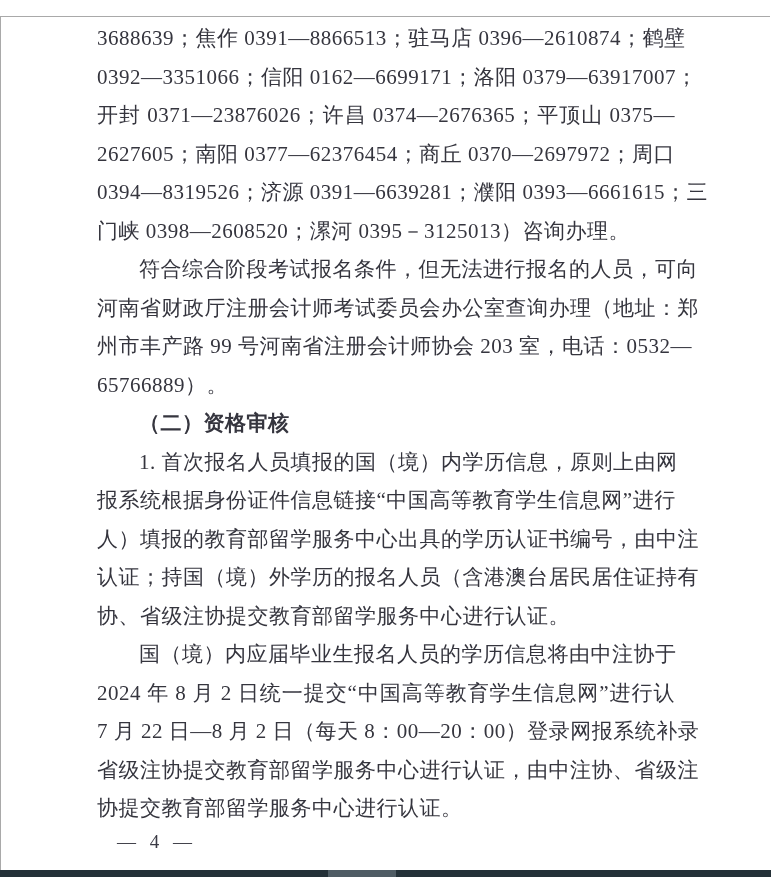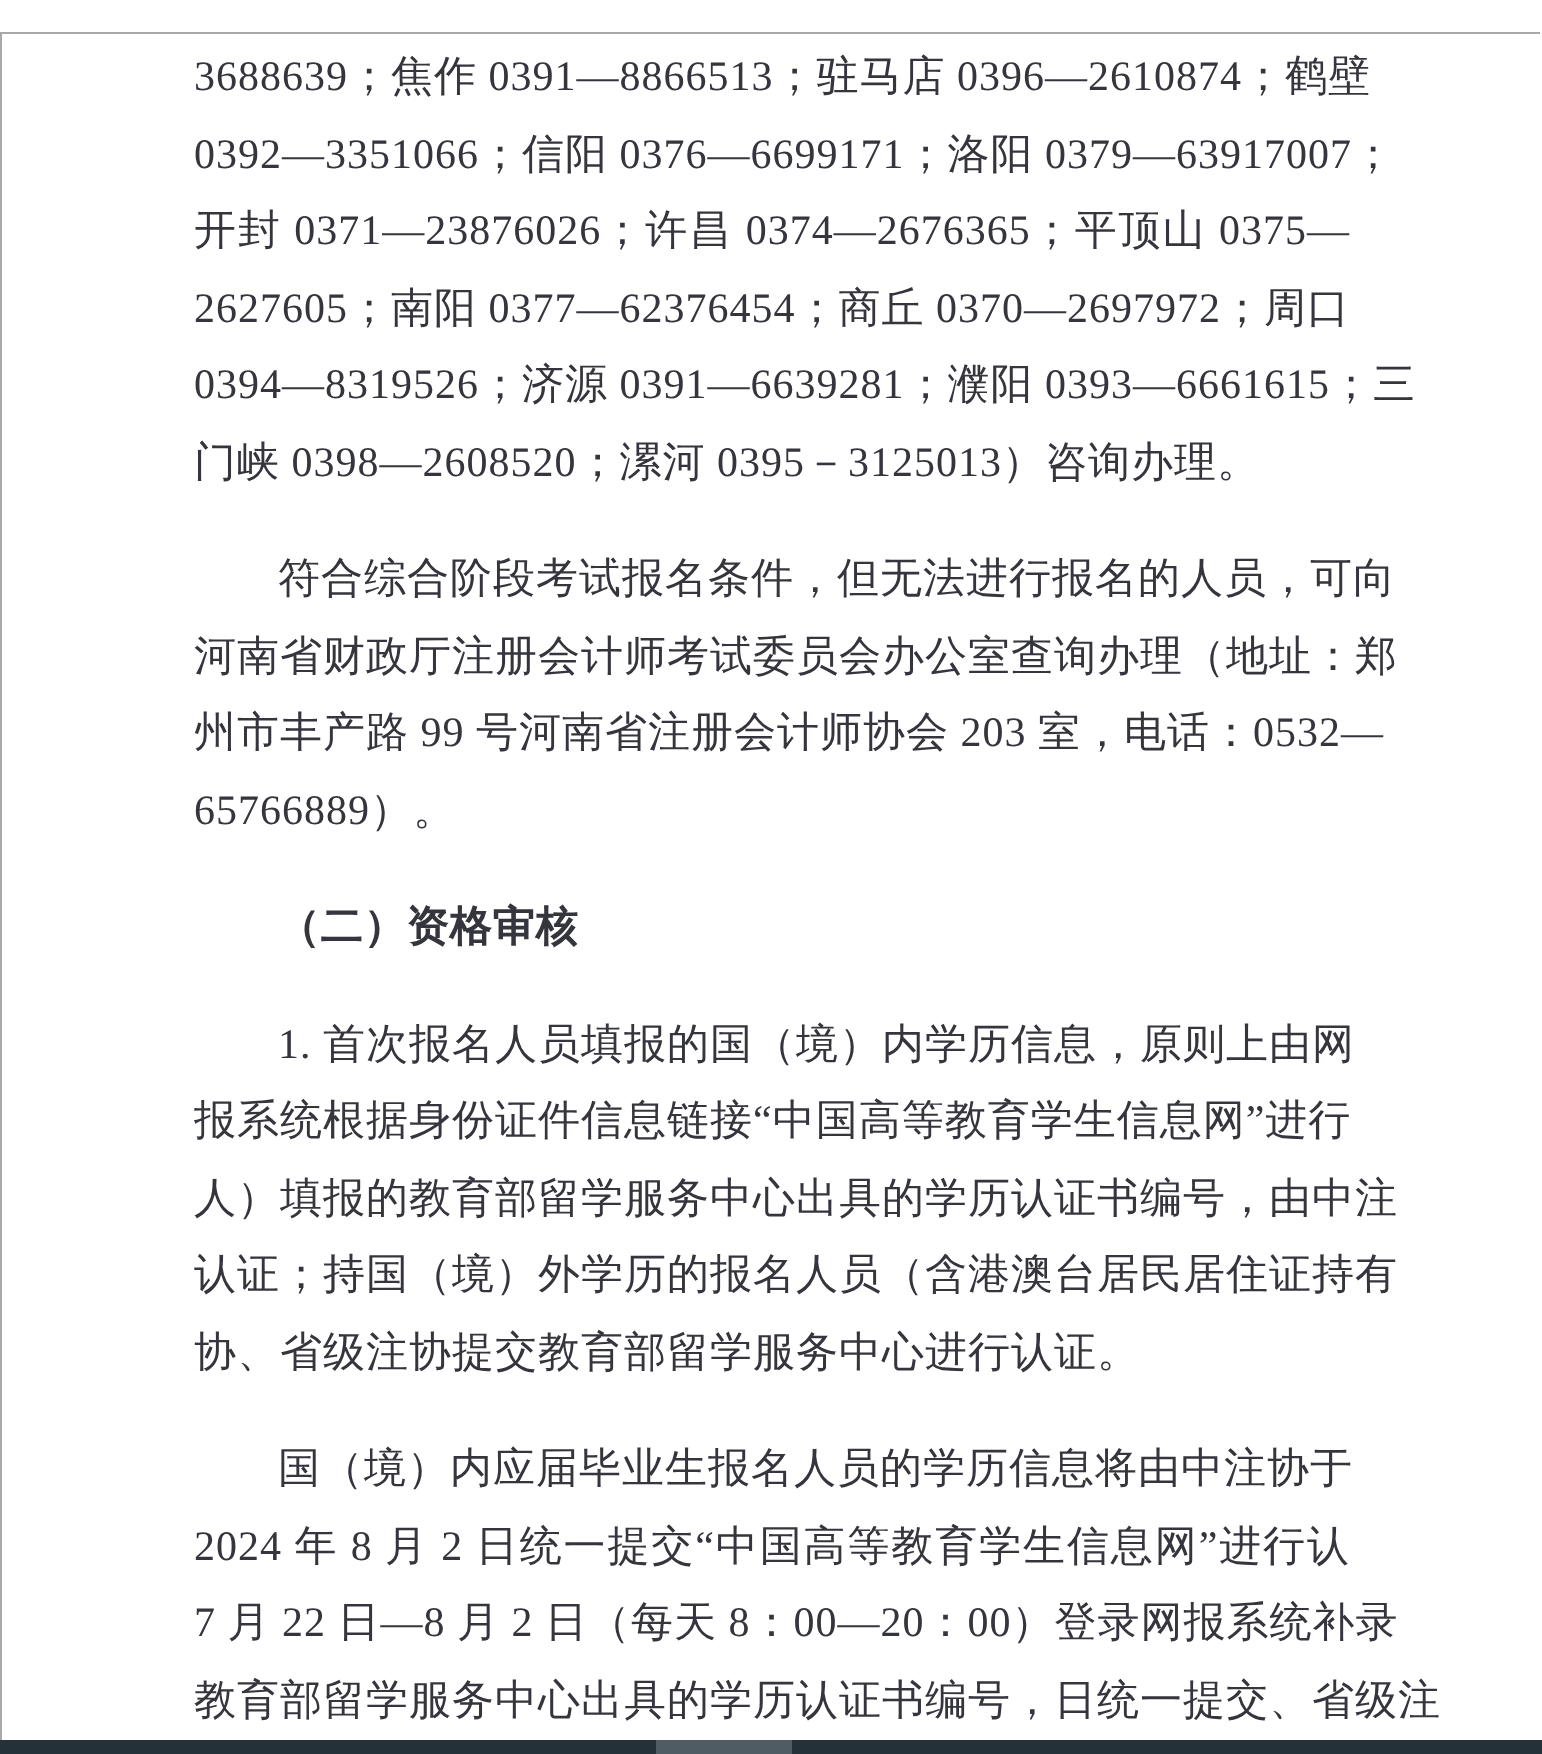--- a/index.html
+++ b/index.html
@@ -36,21 +36,20 @@
     text-align-last: justify;
     text-justify: inter-character;
     white-space: nowrap;
     letter-spacing: 0.5px;
   }
   .line.last {
     text-align-last: left;
   }
   .line.indent {
     text-indent: 2em;
-    margin-top: 20px;
   }
   .line.bold {
     font-weight: 700;
   }
   .footer {
     margin-top: 2px;
     margin-left: 20px;
     font-size: 19px;
     line-height: 24px;
     color: #3a3a44;
@@ -71,39 +70,39 @@
     width: 68px;
     height: 7px;
   }
 </style>
 </head>
 <body>
 
 <div class="page">
   <div class="content" id="text-block" style="color: rgb(53, 53, 62);">
       <div class="line">3688639；焦作 0391—8866513；驻马店 0396—2610874；鹤壁</div>
-      <div class="line">0392—3351066；信阳 0376—6699171；洛阳 0379—63917007；</div>
+      <div class="line">0392—3351066；信阳 0162—6699171；洛阳 0379—63917007；</div>
       <div class="line">开封 0371—23876026；许昌 0374—2676365；平顶山 0375—</div>
       <div class="line">2627605；南阳 0377—62376454；商丘 0370—2697972；周口</div>
       <div class="line">0394—8319526；济源 0391—6639281；濮阳 0393—6661615；三</div>
       <div class="line last">门峡 0398—2608520；漯河 0395－3125013）咨询办理。</div>
       <div class="line indent">符合综合阶段考试报名条件，但无法进行报名的人员，可向</div>
       <div class="line">河南省财政厅注册会计师考试委员会办公室查询办理（地址：郑</div>
       <div class="line">州市丰产路 99 号河南省注册会计师协会 203 室，电话：0532—</div>
       <div class="line last">65766889）。</div>
       <div class="line indent last bold">（二）资格审核</div>
       <div class="line indent">1. 首次报名人员填报的国（境）内学历信息，原则上由网</div>
       <div class="line">报系统根据身份证件信息链接“中国高等教育学生信息网”进行</div>
       <div class="line">人）填报的教育部留学服务中心出具的学历认证书编号，由中注</div>
       <div class="line">认证；持国（境）外学历的报名人员（含港澳台居民居住证持有</div>
       <div class="line last">协、省级注协提交教育部留学服务中心进行认证。</div>
       <div class="line indent">国（境）内应届毕业生报名人员的学历信息将由中注协于</div>
       <div class="line">2024 年 8 月 2 日统一提交“中国高等教育学生信息网”进行认</div>
       <div class="line">7 月 22 日—8 月 2 日（每天 8：00—20：00）登录网报系统补录</div>
-      <div class="line">教育部留学服务中心出具的学历认证书编号，日统一提交、省级注</div>
+      <div class="line">省级注协提交教育部留学服务中心进行认证，由中注协、省级注</div>
       <div class="line last">协提交教育部留学服务中心进行认证。</div>
       <div class="footer">— 4 —</div>
     </div>
 </div>
 
 <div class="hscrollbar" id="hscrollbar" style="background: rgb(36, 49, 56);">
   <div class="thumb" id="hthumb" style="background: rgb(79, 92, 100);"></div>
 </div>
 
 </body></html>

